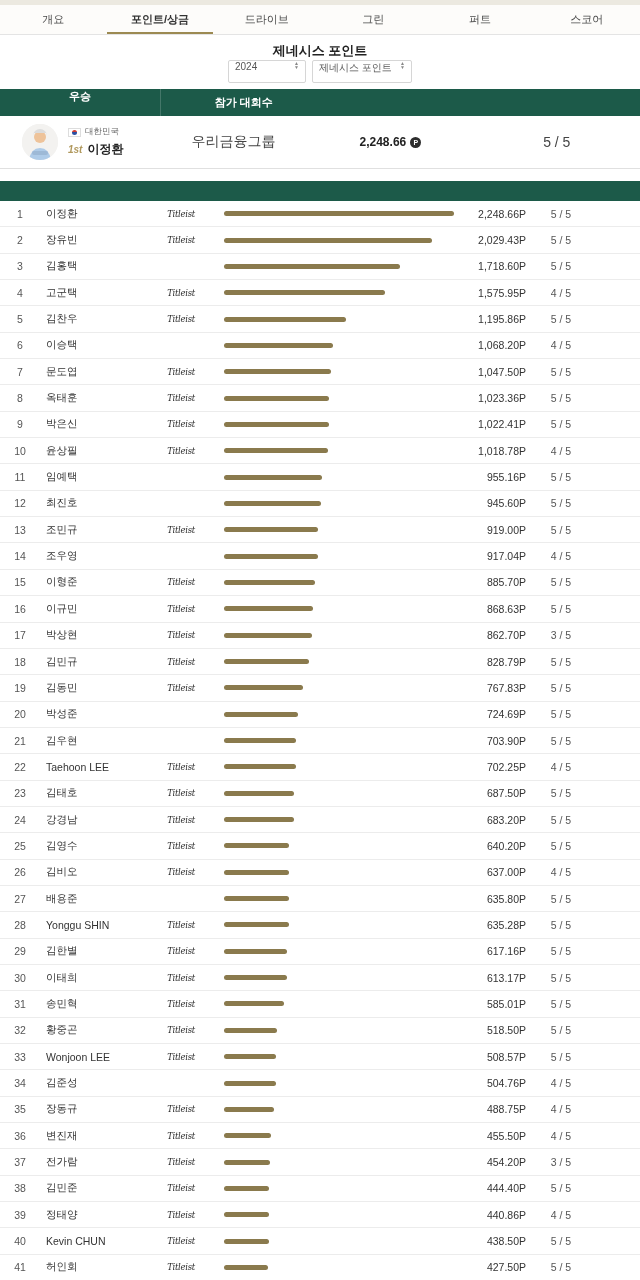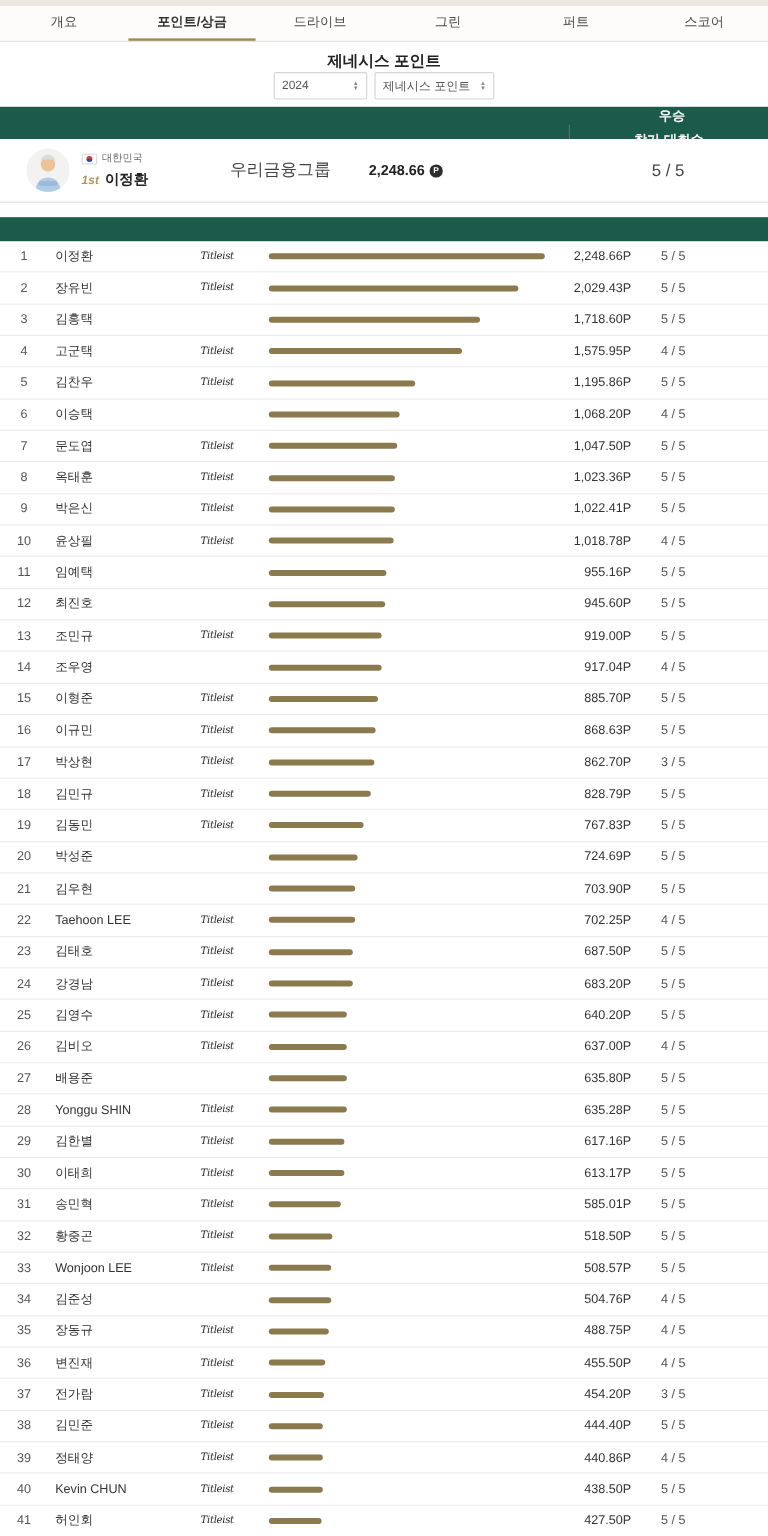--- a/index.html
+++ b/index.html
@@ -10,42 +10,42 @@
   
   .nav { display:flex; height:30px; border-bottom:1px solid #e4e4e4; background:#fdfcfa; }
   .tab { flex:1; text-align:center; font-size:11px; color:#4a4a4a; line-height:28px;
     height:100%; border-bottom:2px solid transparent; cursor:pointer; }
   .tab.active { border-bottom-color:#9c8a52; color:#333; font-weight:bold; }
 
   
   .title-row { display:flex; justify-content:space-between; align-items:center; padding:7px 8px 6px 8px;flex-direction:column; }
   .page-title { font-size:13px; font-weight:bold; color:#222; }
   .filters { display:flex; gap:6px; }
-  .select { display:flex; align-items:center; justify-content:space-between; border:1px solid #d6d6d6;
+  .select { display:flex; align-items:flex-start; justify-content:space-between; border:1px solid #d6d6d6;
     background:#fff; height:23px; font-size:10px; color:#555; padding:0 6px; border-radius:2px; cursor:pointer; }
   .select.year { width:78px; }
   .select.metric { width:100px; }
   .updown { display:flex; flex-direction:column; font-size:5px; color:#888; line-height:4px; margin-left:6px; }
 
   
-  .sum-header { display:flex; background:#1c5a49; color:#fff; height:27px; align-items:flex-end;flex-direction:column; }
+  .sum-header { display:flex; background:#1c5a49; color:#fff; height:27px; align-items:flex-start; }
   .sum-header > div { text-align:center; font-size:11px; font-weight:bold; }
   .sum-header > div + div { border-left:1px solid rgba(255,255,255,.18); height:100%; line-height:27px; }
   .c1 { width:25%; } .c2 { width:23%; } .c3 { width:26%; } .c4 { width:26%; }
   .featured { display:flex; align-items:center; height:53px; border-bottom:1px solid #e0e0e0; background:#fff; cursor:pointer; }
   .leader-cell { display:flex; align-items:center; gap:10px; padding-left:22px; }
   .avatar { width:36px; height:36px; border-radius:50%; background:#f1f1f1; overflow:hidden; flex:0 0 36px; }
   .leader-info .country-line { display:flex; align-items:center; gap:4px; font-size:8.5px; color:#666; margin-bottom:3px; }
   .flag { width:13px; height:9px; background:#fff; border:1px solid #ddd; display:inline-flex; align-items:center; justify-content:center; }
   .flag i { width:5px; height:5px; border-radius:50%; background:linear-gradient(180deg,#d03a2f 50%,#2a4fa2 50%); }
   .leader-name-line { display:flex; align-items:baseline; gap:5px; }
   .rank-1st { font-style:italic; font-weight:bold; color:#b0985c; font-size:10px; }
   .leader-name { font-size:12px; font-weight:bold; color:#222; }
   .cell-center { text-align:center; font-size:14px; color:#444; }
-  .points-cell { display:flex; align-items:center; gap:4px; font-size:12px; font-weight:bold; color:#222; }
+  .points-cell { display:flex; align-items:center; justify-content:center; gap:4px; font-size:12px; font-weight:bold; color:#222; }
   .p-badge { width:11px; height:11px; border-radius:50%; background:#2d2d2d; color:#fff; font-size:7px;
     font-weight:bold; display:inline-flex; align-items:center; justify-content:center; }
 
   .green-divider { height:20px; background:#1c5a49; margin-top:12px; }
 
   
   .row { display:flex; align-items:center; height:26.35px; border-bottom:1px solid #ececec; font-size:10.5px; cursor:pointer; }
   .r-rank { width:40px; text-align:center; color:#555; }
   .r-name { width:108px; color:#333; padding-left:6px; white-space:nowrap; overflow:hidden; }
   .r-logo { width:66px; text-align:center; font-family:"DejaVu Serif","Liberation Serif",serif;

